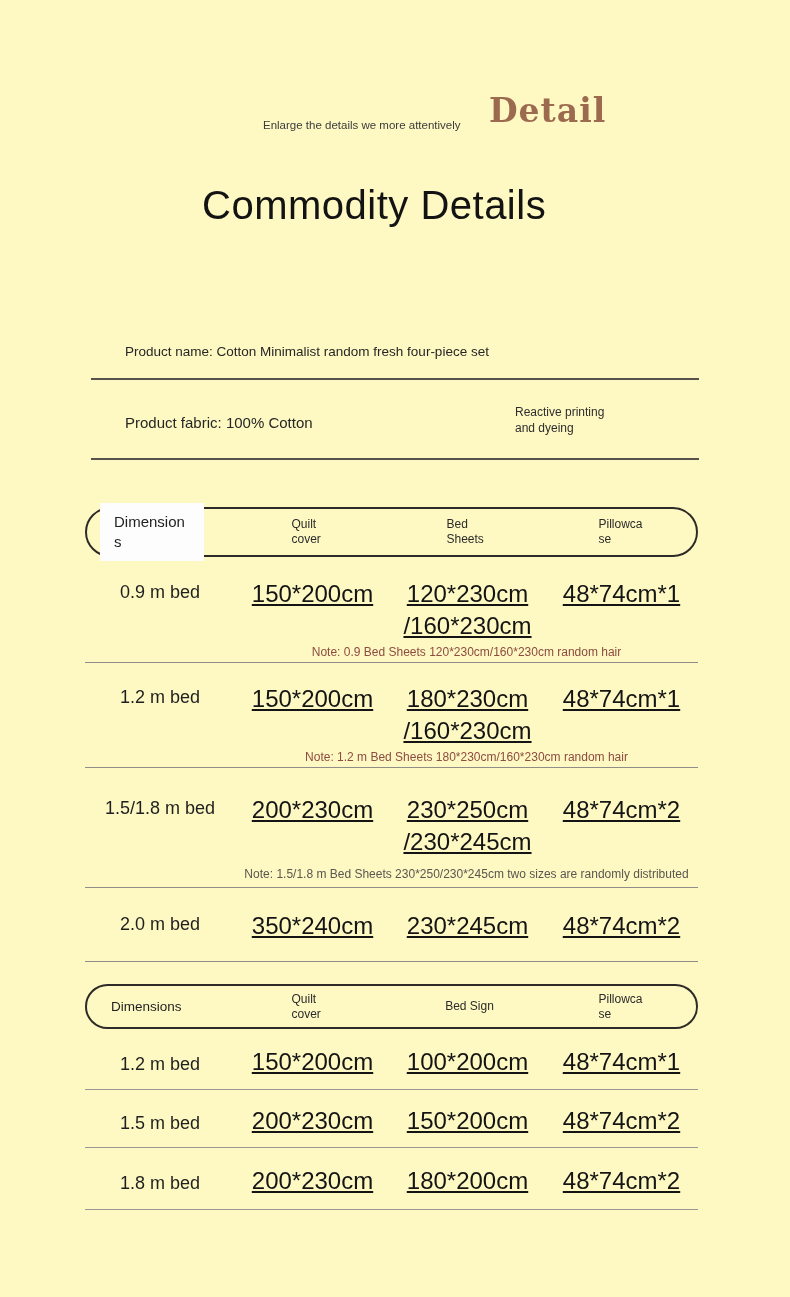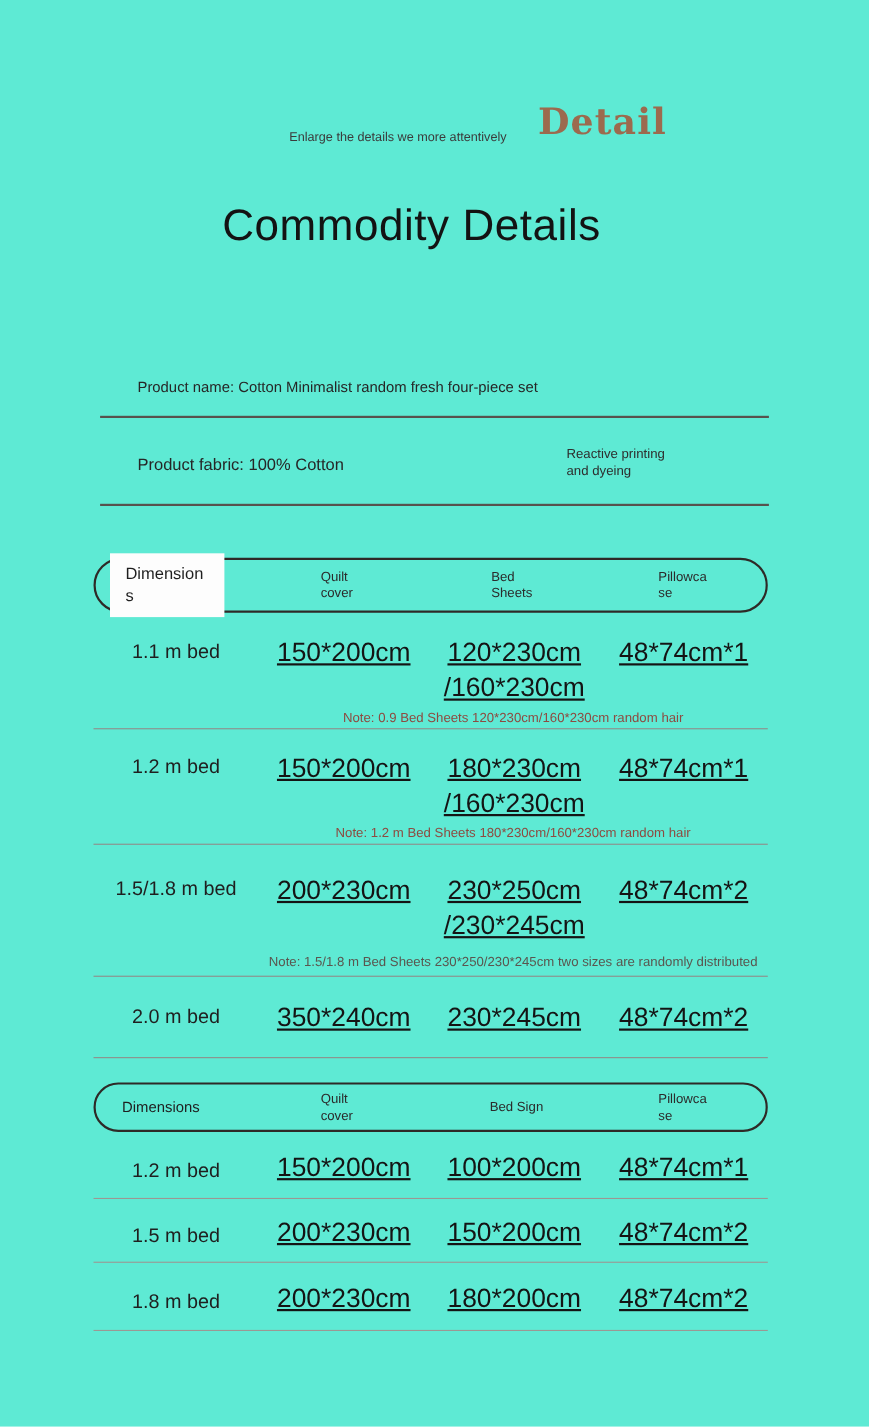--- a/index.html
+++ b/index.html
@@ -1,17 +1,17 @@
 <!DOCTYPE html>
 <html><head>
 <meta charset="utf-8">
 <style>
   html,body{margin:0;padding:0;background:#ffffff;}
   .page{
-    position:relative;width:790px;height:1297px;background:#5eead4;
+    position:relative;width:790px;height:1297px;background:#fef9c3;
     font-family:"Liberation Sans",sans-serif;color:#1c1c1c;overflow:hidden;
   }
   .tagline{position:absolute;top:119px;left:263px;font-size:11.5px;color:#3b3b3b;}
   .brand{
     position:absolute;top:91px;left:489px;
     font-family:"DejaVu Serif",serif;font-weight:700;font-size:33px;letter-spacing:1px;
   }
   .title{position:absolute;top:183px;left:202px;font-size:40px;letter-spacing:.5px;color:#131313;}
   .product-name{position:absolute;top:344px;left:125px;font-size:13.5px;color:#262626;}
   .rule{position:absolute;left:91px;width:608px;height:2px;background:#57524d;}
@@ -88,21 +88,21 @@
       <span>Dimensions</span>
     </div>
     <div></div>
     <div class="subhead">Quilt cover</div>
     <div class="subhead">Bed Sheets</div>
     <div class="subhead wrap-any">Pillowcase</div>
   </div>
 
   <div class="t1">
     <div class="t1row r1">
-      <div class="bed">1.1 m bed</div>
+      <div class="bed">0.9 m bed</div>
       <div class="val">150*200cm</div>
       <div class="val">120*230cm
 /160*230cm</div>
       <div class="val">48*74cm*1</div>
       <div class="note" style="color: rgb(141, 75, 65);">Note: 0.9 Bed Sheets 120*230cm/160*230cm random hair</div>
     </div>
     <div class="t1row r2">
       <div class="bed">1.2 m bed</div>
       <div class="val">150*200cm</div>
       <div class="val">180*230cm

